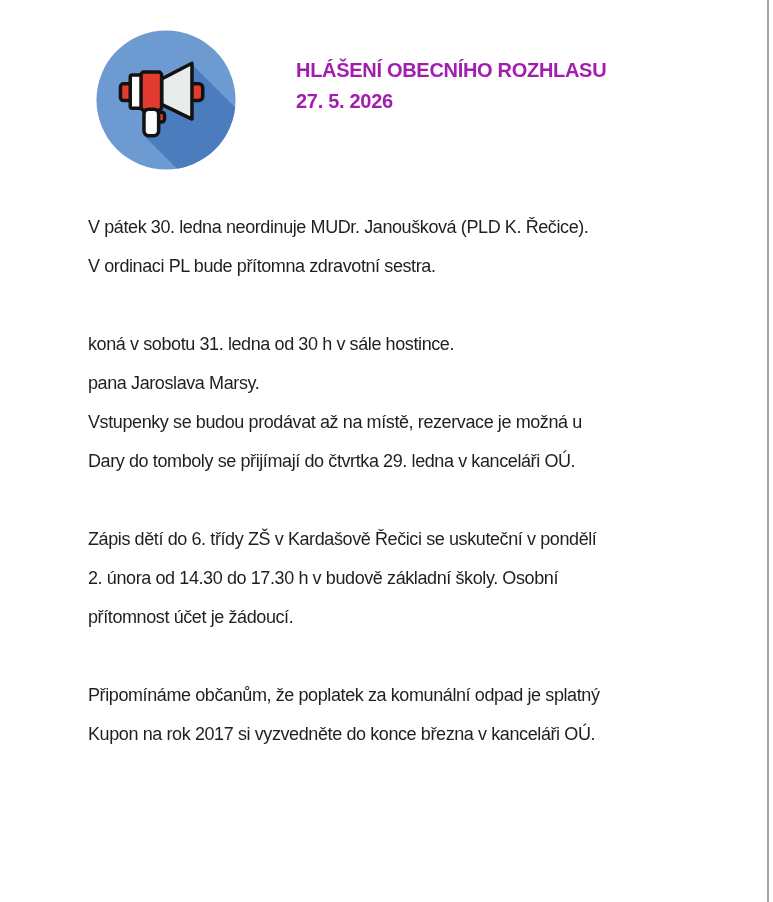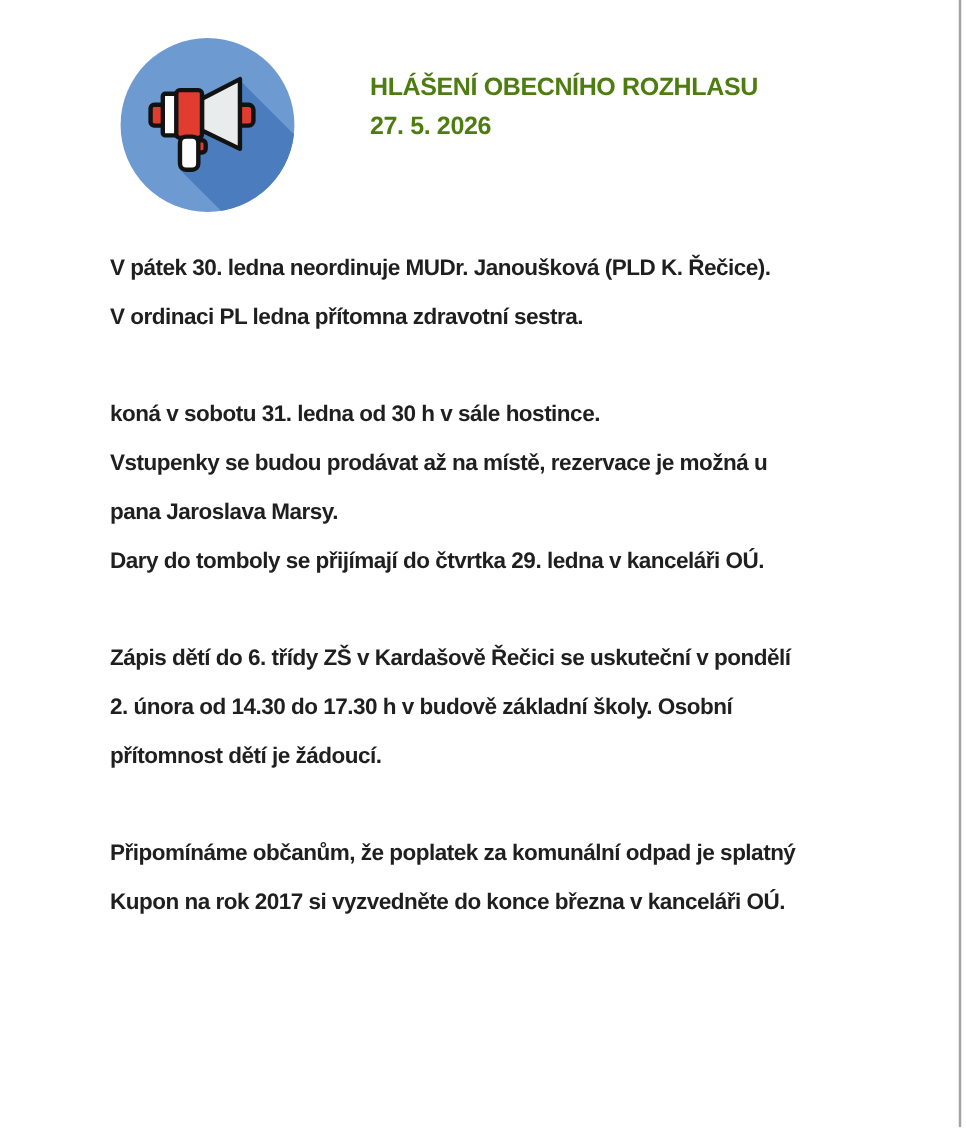--- a/index.html
+++ b/index.html
@@ -36,22 +36,22 @@
     top: 55px;
     font-weight: bold;
     font-size: 20px;
     line-height: 31px;
     letter-spacing: -0.3px;
     white-space: nowrap;
   }
   .body-block {
     position: absolute;
     left: 88px;
-    top: 195px;
-    font-weight: bold;
+    top: 208px;
+    font-weight: normal;
     font-size: 18px;
     line-height: 39px;
     letter-spacing: -0.4px;
     white-space: nowrap;
   }
   .body-block .para { margin: 0; }
   .body-block .para + .para { margin-top: 39px; }
   .body-block .line { height: 39px; }
 </style>
 </head>
@@ -84,40 +84,40 @@
 
         <rect x="47" y="44" width="21" height="39" rx="3" fill="#e23c30"></rect>
 
         <rect x="60" y="85" width="11" height="10" rx="3" fill="#e23c30"></rect>
 
         <rect x="50" y="82" width="15" height="27" rx="5" fill="#fcfcfc"></rect>
       </g>
     </svg>
   </div>
 
-  <div class="title-block" style="color: #4d7c0f;">
+  <div class="title-block" style="color: #a21caf;">
     <div>HLÁŠENÍ OBECNÍHO ROZHLASU</div>
     <div>27. 5. 2026</div>
   </div>
 
   <div class="body-block" id="body-block" style="color: rgb(31, 31, 31);">
       <div class="para">
         <div class="line">V pátek 30. ledna neordinuje MUDr. Janoušková (PLD K. Řečice).</div>
-        <div class="line">V ordinaci PL ledna přítomna zdravotní sestra.</div>
+        <div class="line">V ordinaci PL bude přítomna zdravotní sestra.</div>
       </div>
       <div class="para">
         <div class="line">koná v sobotu 31. ledna od 30 h v sále hostince.</div>
+        <div class="line">pana Jaroslava Marsy.</div>
         <div class="line">Vstupenky se budou prodávat až na místě, rezervace je možná u</div>
-        <div class="line">pana Jaroslava Marsy.</div>
         <div class="line">Dary do tomboly se přijímají do čtvrtka 29. ledna v kanceláři OÚ.</div>
       </div>
       <div class="para">
         <div class="line">Zápis dětí do 6. třídy ZŠ v Kardašově Řečici se uskuteční v pondělí</div>
         <div class="line">2. února od 14.30 do 17.30 h v budově základní školy. Osobní</div>
-        <div class="line">přítomnost dětí je žádoucí.</div>
+        <div class="line">přítomnost účet je žádoucí.</div>
       </div>
       <div class="para">
         <div class="line">Připomínáme občanům, že poplatek za komunální odpad je splatný</div>
         <div class="line">Kupon na rok 2017 si vyzvedněte do konce března v kanceláři OÚ.</div>
       </div>
     </div>
 
   <div class="right-edge-line"></div>
 </div>
 

